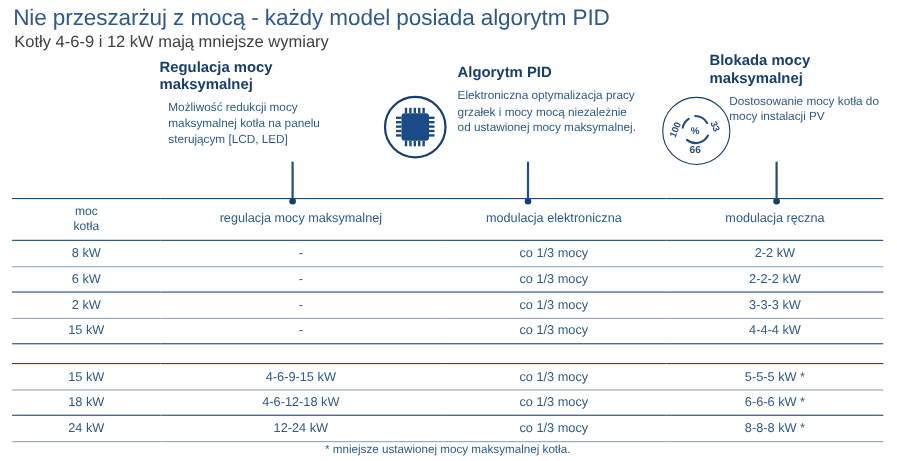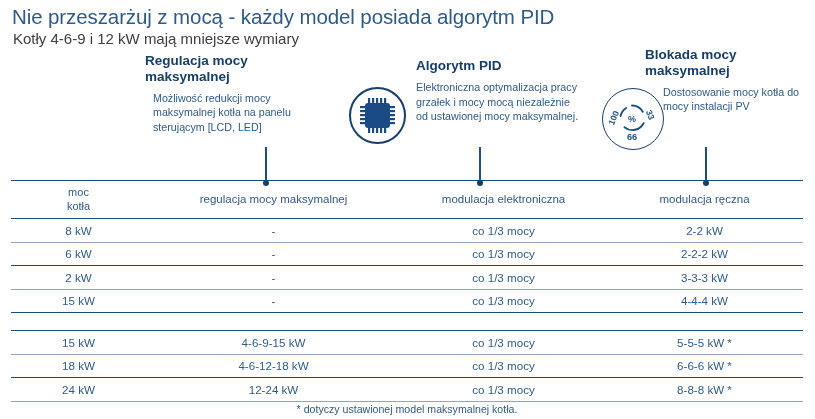--- a/index.html
+++ b/index.html
@@ -294,20 +294,20 @@
       </tr>
       <tr class="data-row r-light">
         <td>24 kW</td>
         <td>12-24 kW</td>
         <td>co 1/3 mocy</td>
         <td>8-8-8 kW *</td>
       </tr>
 
       <tr class="note-row r-light">
         <td colspan="4">
-          <span class="note-line">* dotyczy ustawionej model maksymalnej kotła.</span>
+          <span class="note-line">* mniejsze ustawionej mocy maksymalnej kotła.</span>
           <span class="note-line">Przy redukcji mocy, np.: na 9 kW modulacja ręczna = 3-3-3 kW, na 6 kW modulacja ręczna = 2+2+2 kW, itd.</span>
         </td>
       </tr>
     </tbody>
   </table>
 
 </div>
 
 </body></html>

